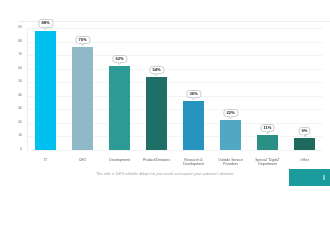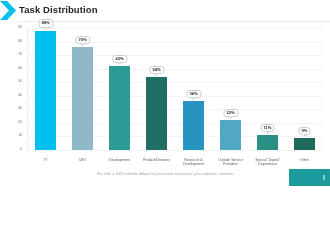--- a/index.html
+++ b/index.html
@@ -193,26 +193,20 @@
     right: 5px; bottom: 6px;
     width: 2px; height: 5px;
     background: #7fd2d2;
   }
 </style>
 </head>
 <body>
 
 <div id="slide">
 
-  <div id="title-bar">
-    <svg id="chevron-icon" viewBox="0 0 17 19">
-      <polygon points="0,0 9,9.5 0,19 7,19 16,9.5 7,0" fill="#00c0f0"></polygon>
-    </svg>
-    <div id="page-title">Task Distribution</div>
-  </div>
   <div id="title-divider"></div>
 
   <div id="chart">
     <div id="plot-frame">
       <div id="y-axis-line"></div>
       <div id="x-axis-line"></div>
       <div id="gridlines">
           <div class="gridline" style="top: 122px;"></div>
           <div class="gridline" style="top: 108.444px;"></div>
           <div class="gridline" style="top: 94.8889px;"></div>

